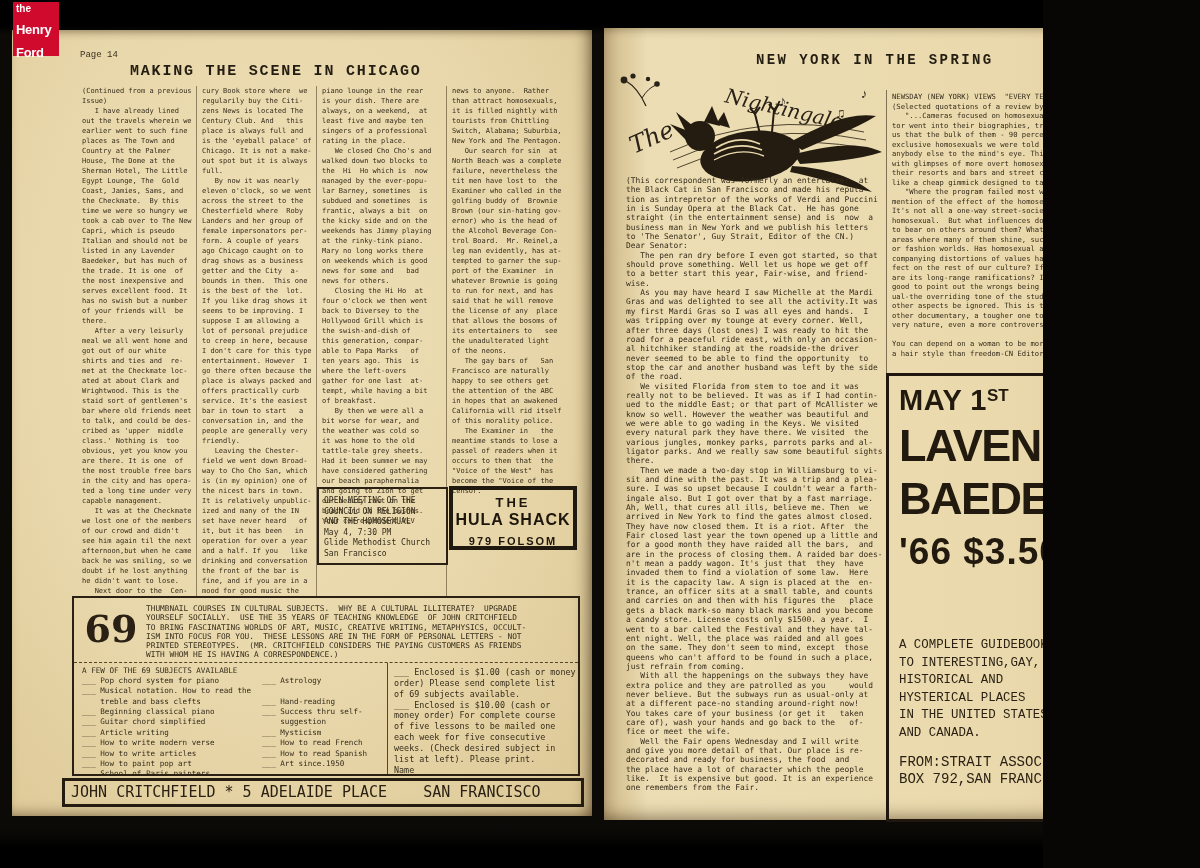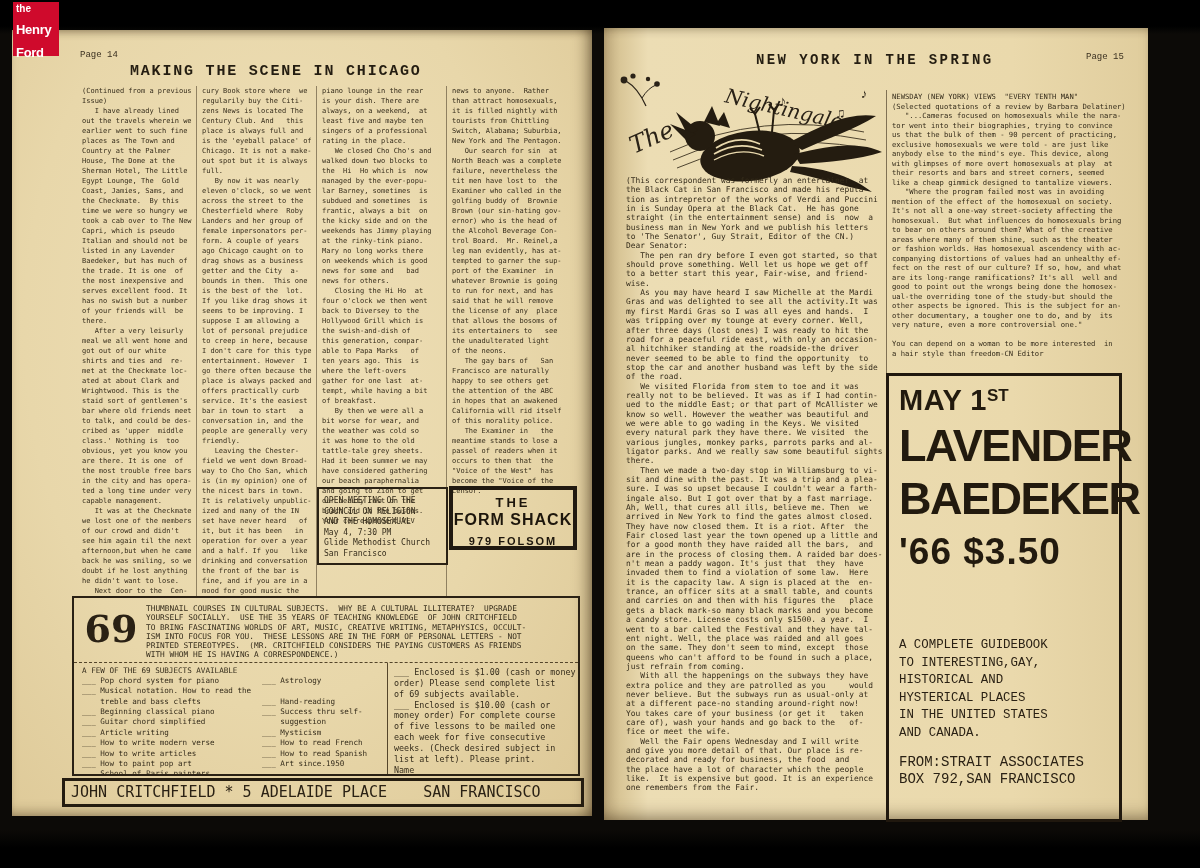--- a/index.html
+++ b/index.html
@@ -1,16 +1,16 @@
 <!DOCTYPE html>
 <html><head>
 <meta charset="utf-8">
 <style>
   html,body{margin:0;padding:0;background:#070604;}
-  .stage{position:relative;width:1200px;height:868px;background:linear-gradient(180deg,#000 0px,#000 26px,#0c0a07 34px,#0c0a07 830px,#000 848px);overflow:hidden;font-family:"Liberation Mono","DejaVu Sans Mono",monospace;}
+  .stage{position:relative;width:1043px;height:868px;background:linear-gradient(180deg,#000 0px,#000 26px,#0c0a07 34px,#0c0a07 830px,#000 848px);overflow:hidden;font-family:"Liberation Mono","DejaVu Sans Mono",monospace;}
   .page{position:absolute;color:#31281a;}
   .page-left{left:12px;top:30px;width:580px;height:786px;
     background:radial-gradient(ellipse at 45% 38%,#efe0b8 0%,#e8d7aa 55%,#dcc795 100%);
     box-shadow:inset -12px 0 16px -9px rgba(45,28,6,.6), inset 0 -10px 14px -8px rgba(45,28,6,.4), inset 0 8px 10px -7px rgba(45,28,6,.45);}
   .page-right{left:604px;top:28px;width:544px;height:792px;
     background:linear-gradient(90deg,#bda87b 0px,#d9c697 16px,#ecddb4 44px,#ead9ac 75%,#e0cd9d 100%);
     box-shadow:inset 0 -12px 16px -9px rgba(45,28,6,.5), inset 0 8px 10px -7px rgba(45,28,6,.4);}
   
   .hf-logo{position:absolute;left:13px;top:2px;width:46px;height:54px;background:#cf0a2c;color:#fff;
     font-family:"Liberation Sans",sans-serif;padding:1px 3px;box-sizing:border-box;z-index:5;}
@@ -269,21 +269,21 @@
       <pre>OPEN MEETING OF THE
 COUNCIL ON RELIGION
 AND THE HOMOSEXUAL
 May 4, 7:30 PM
 Glide Methodist Church
 San Francisco</pre>
     </div>
 
     <div class="box-hula">
       <div class="hula1">THE</div>
-      <div class="hula2">FORM SHACK</div>
+      <div class="hula2">HULA SHACK</div>
       <div class="hula3">979 FOLSOM</div>
     </div>
 
     <div class="ad69">
       <div class="ad69-head">
         <div class="ad69-num">69</div>
         <pre class="ad69-pitch">THUMBNAIL COURSES IN CULTURAL SUBJECTS.  WHY BE A CULTURAL ILLITERATE?  UPGRADE
 YOURSELF SOCIALLY.  USE THE 35 YEARS OF TEACHING KNOWLEDGE  OF JOHN CRITCHFIELD
 TO BRING FASCINATING WORLDS OF ART, MUSIC, CREATIVE WRITING, METAPHYSICS, OCCULT-
 ISM INTO FOCUS FOR YOU.  THESE LESSONS ARE IN THE FORM OF PERSONAL LETTERS - NOT

